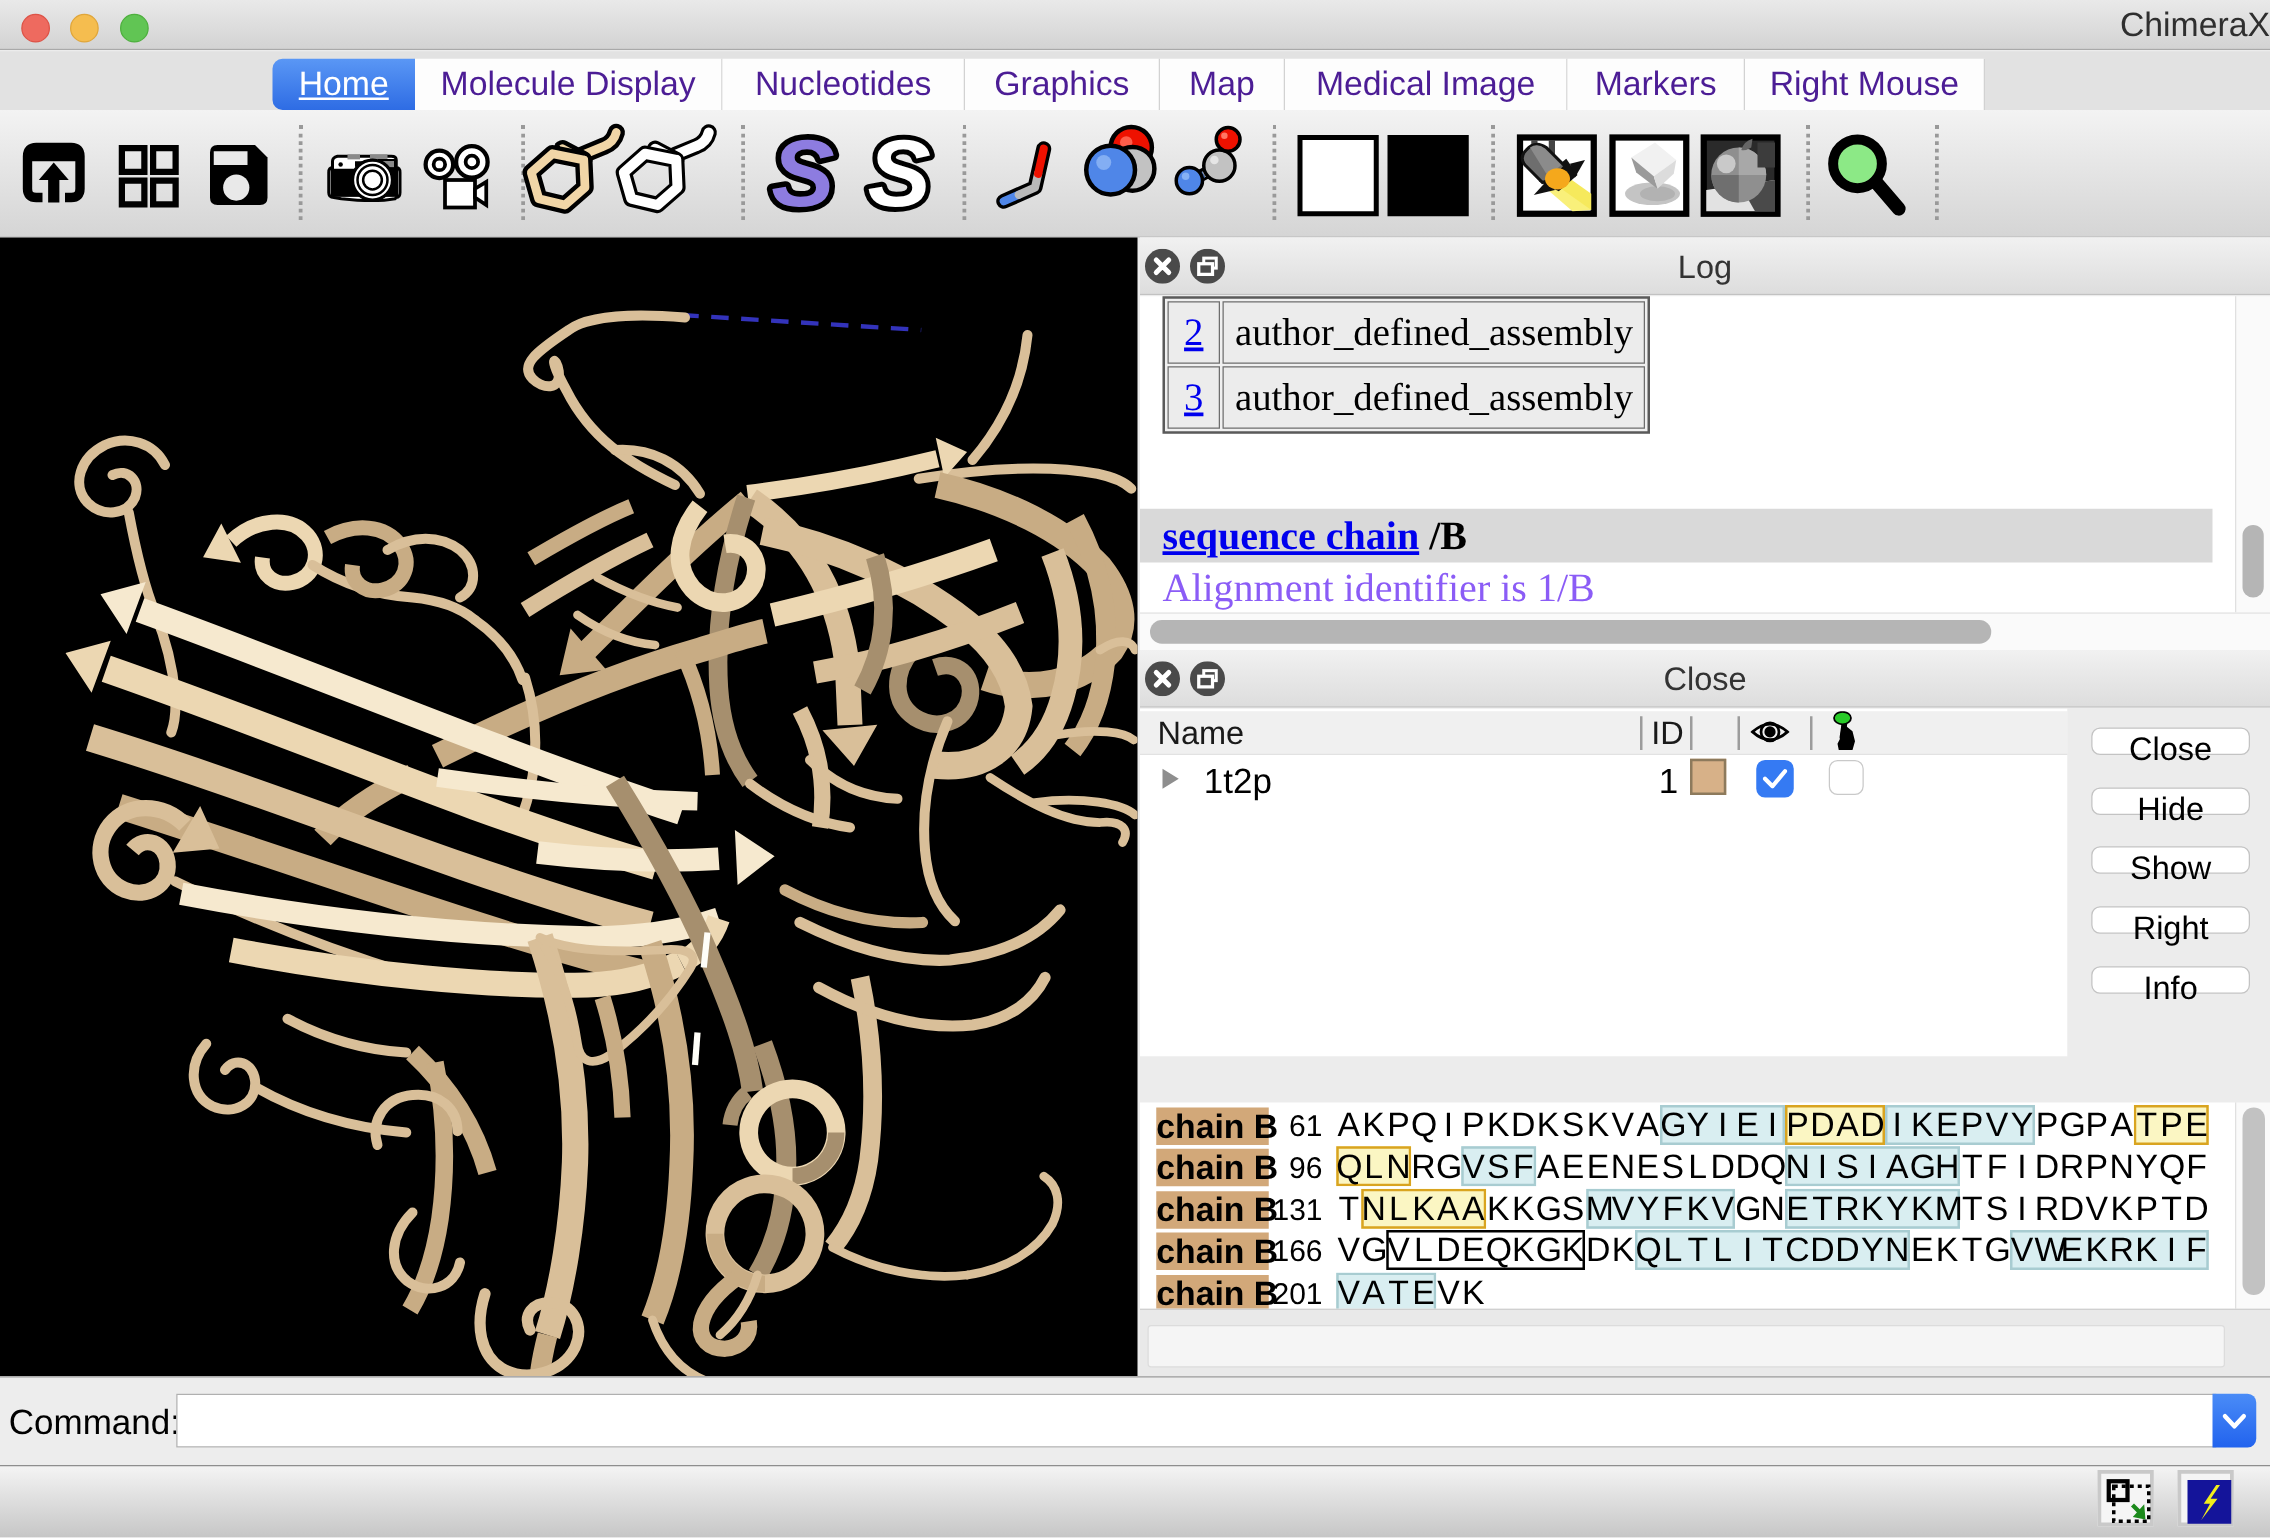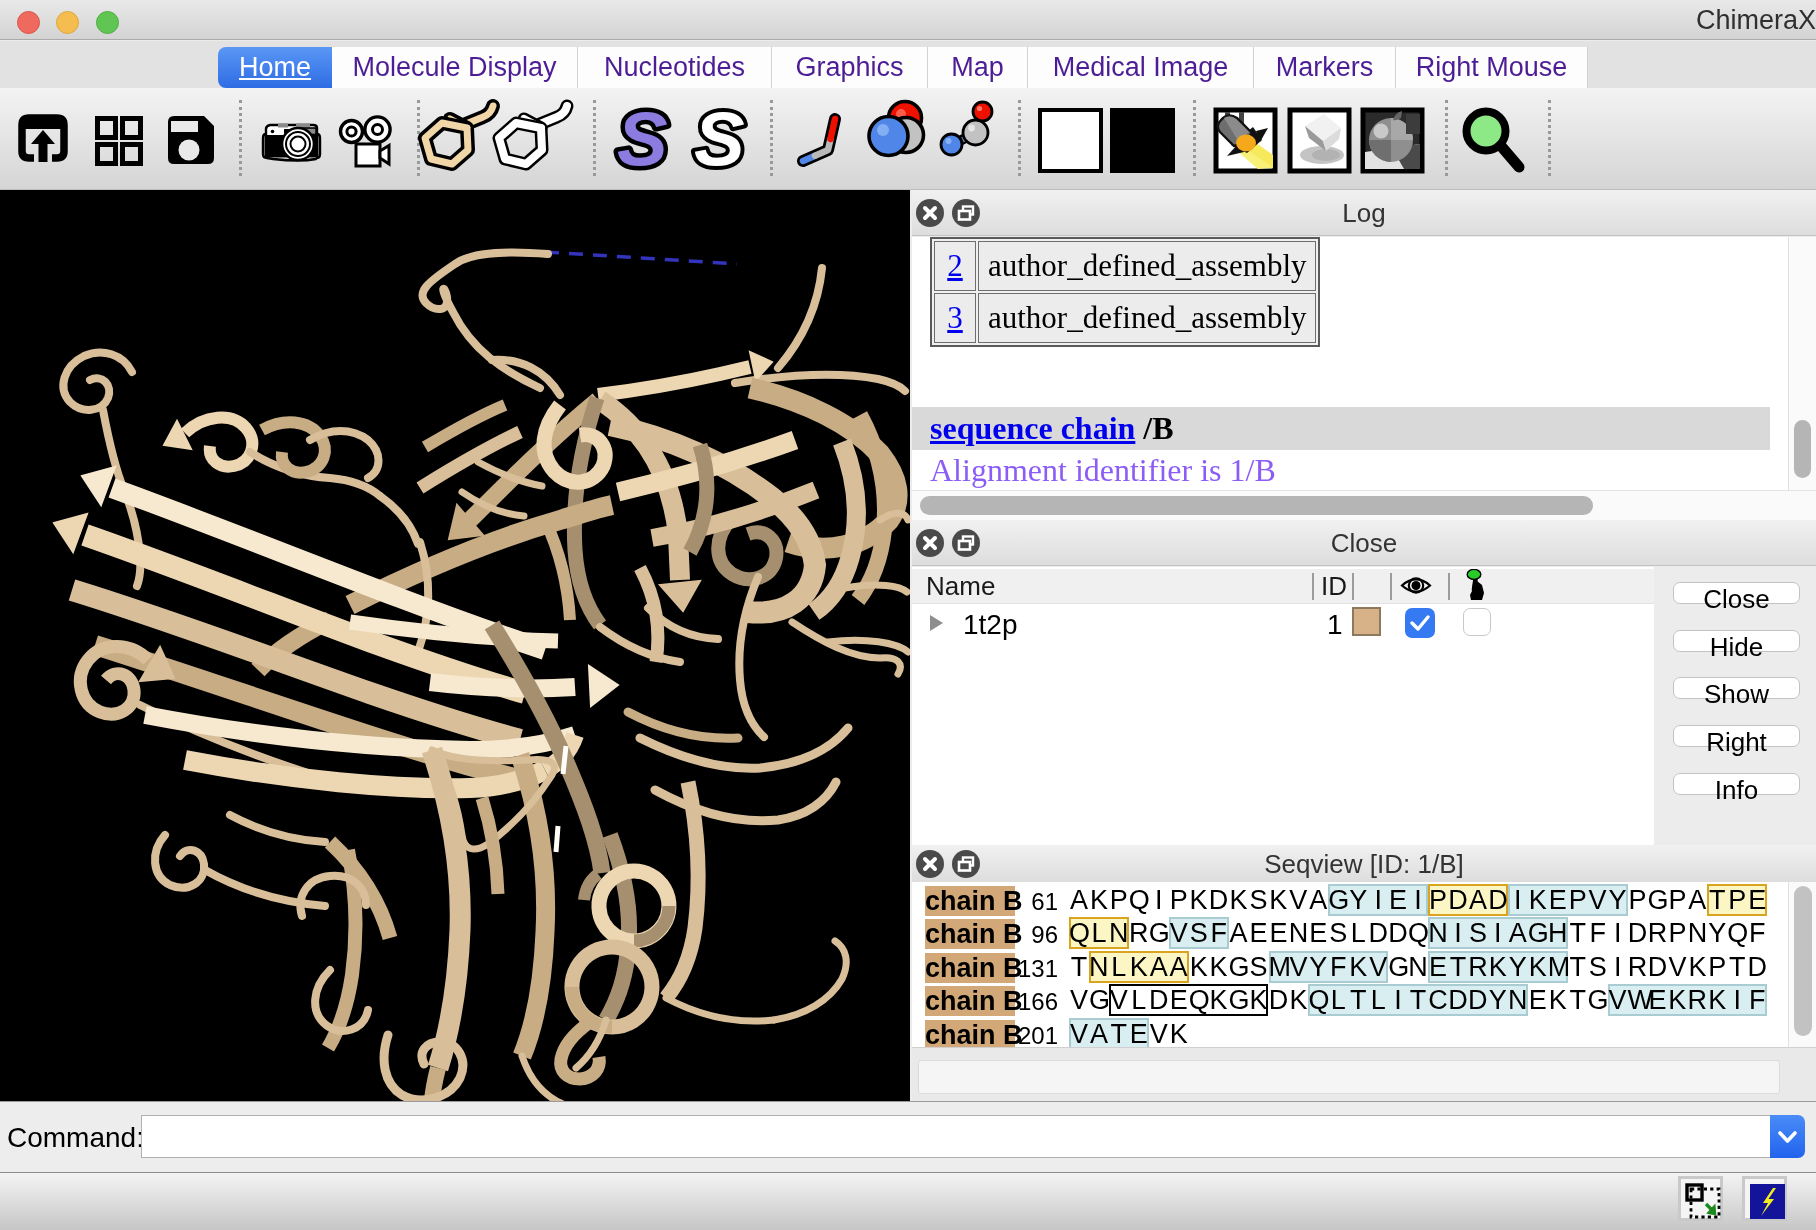--- a/index.html
+++ b/index.html
@@ -446,32 +446,20 @@
       </div>
     </div>
     <div id="models-btns">
       <div class="mbtn" style="top:15px;">Close</div>
       <div class="mbtn" style="top:63px;">Hide</div>
       <div class="mbtn" style="top:110px;">Show</div>
       <div class="mbtn" style="top:158px;">Right</div>
       <div class="mbtn" style="top:206px;">Info</div>
     </div>
 
-    <div class="phead" style="top:655px;height:38px;">
-      <div class="pbtn" style="left:4px;top:5px;"><svg width="28" height="28" viewBox="0 0 28 28">
-            <circle cx="14" cy="14" r="14" fill="#4a4a4a"></circle>
-            <path d="M9 9 L19 19 M19 9 L9 19" stroke="#fff" stroke-width="4" stroke-linecap="round"></path>
-          </svg></div>
-        <div class="pbtn" style="left:40px;top:5px;"><svg width="28" height="28" viewBox="0 0 28 28">
-            <circle cx="14" cy="14" r="14" fill="#4a4a4a"></circle>
-            <rect x="11" y="7.5" width="10" height="8" fill="none" stroke="#fff" stroke-width="2.4"></rect>
-            <rect x="7" y="12" width="11" height="8.5" fill="#4a4a4a" stroke="#fff" stroke-width="2.6"></rect>
-          </svg></div>
-      <div class="ptitle" style="line-height:38px;">Seqview [ID: 1/B]</div>
-    </div>
     <div id="seq-content">
       <div class="seqrow" style="top:2.0px;">
         <div class="chainb">chain B</div>
           <div class="seqnum">61</div>
         <div class="seqlet" style="left:157.0px;width:259.3px;">
             <i>A</i>
             <i>K</i>
             <i>P</i>
             <i>Q</i>
             <i>I</i>

